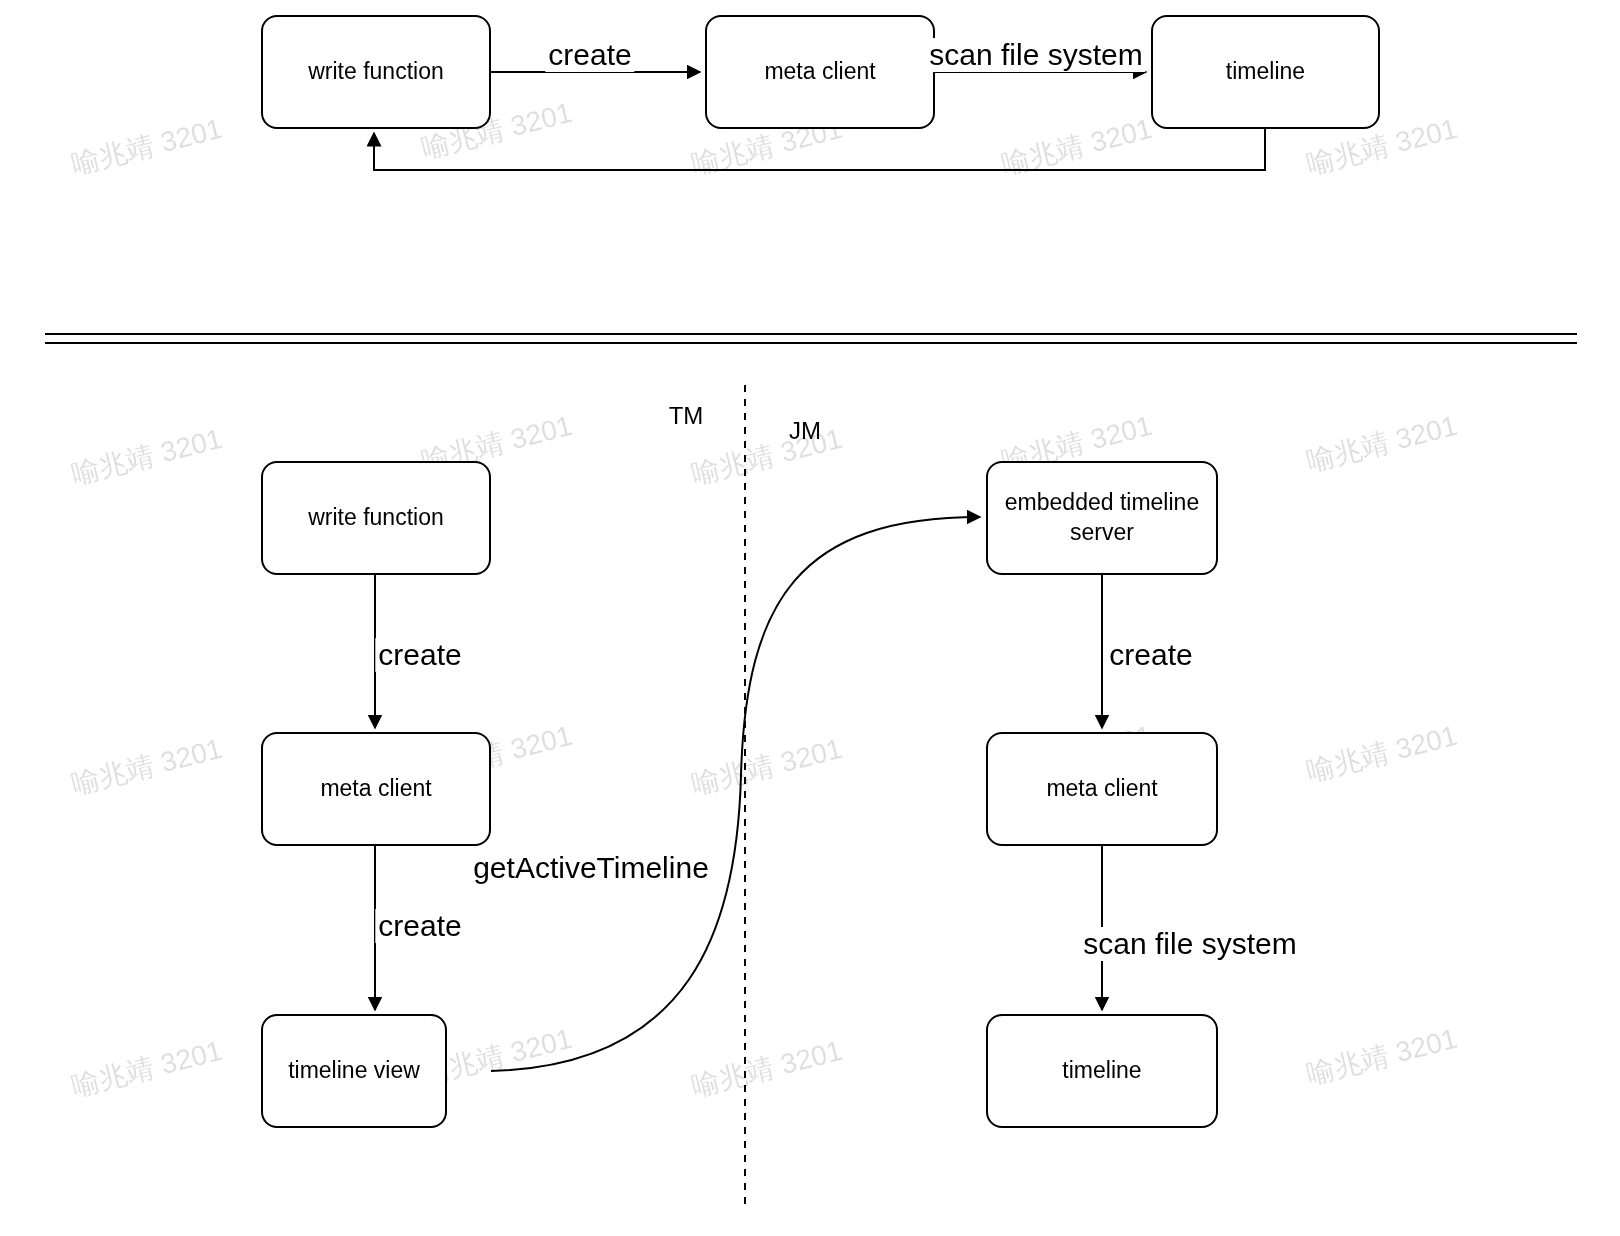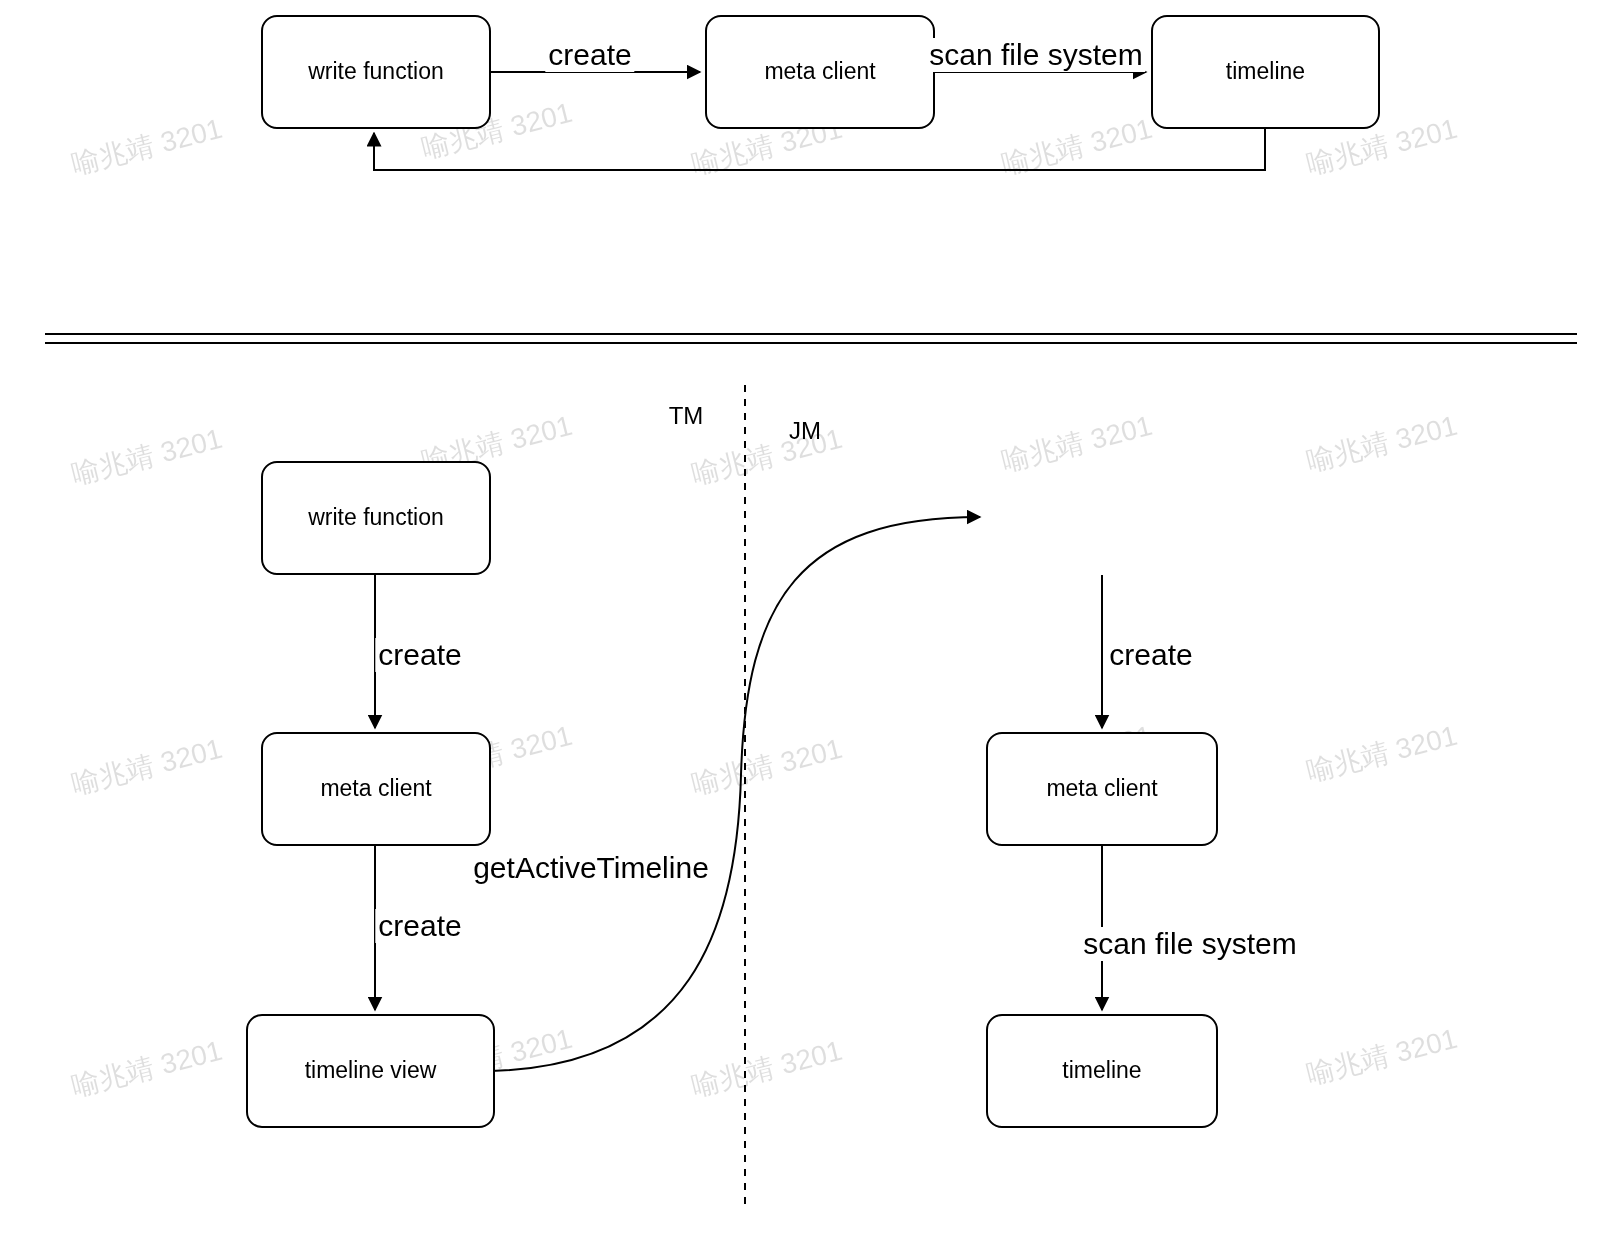--- a/index.html
+++ b/index.html
@@ -93,25 +93,26 @@
   <div class="node" style="left:1151px;top:15px;width:229px;height:114px">timeline</div>
 
   <div class="edge-label" style="left:590px;top:55px">create</div>
   <div class="edge-label" style="left:1036px;top:55px">scan file system</div>
 
   <div class="lane-label" style="left:686px;top:403px">TM</div>
   <div class="lane-label" style="left:805px;top:418px">JM</div>
 
   <div class="node" style="left:261px;top:461px;width:230px;height:114px">write function</div>
   <div class="node" style="left:261px;top:732px;width:230px;height:114px">meta client</div>
-  <div class="node" style="left:246px;top:1014px;width:249px;height:114px">timeline view</div>
+  <div class="node" style="left:261px;top:1014px;width:186px;height:114px">timeline view</div>
 
   <div class="edge-label" style="left:420px;top:655px">create</div>
   <div class="edge-label" style="left:420px;top:926px">create</div>
 
+  <div class="node" style="left:986px;top:461px;width:232px;height:114px">embedded timeline server</div>
   <div class="node" style="left:986px;top:732px;width:232px;height:114px">meta client</div>
   <div class="node" style="left:986px;top:1014px;width:232px;height:114px">timeline</div>
 
   <div class="edge-label" style="left:1151px;top:655px">create</div>
   <div class="edge-label" style="left:1190px;top:944px">scan file system</div>
 
   <div class="edge-label" style="left:591px;top:868px">getActiveTimeline</div>
 
 </div>
 

